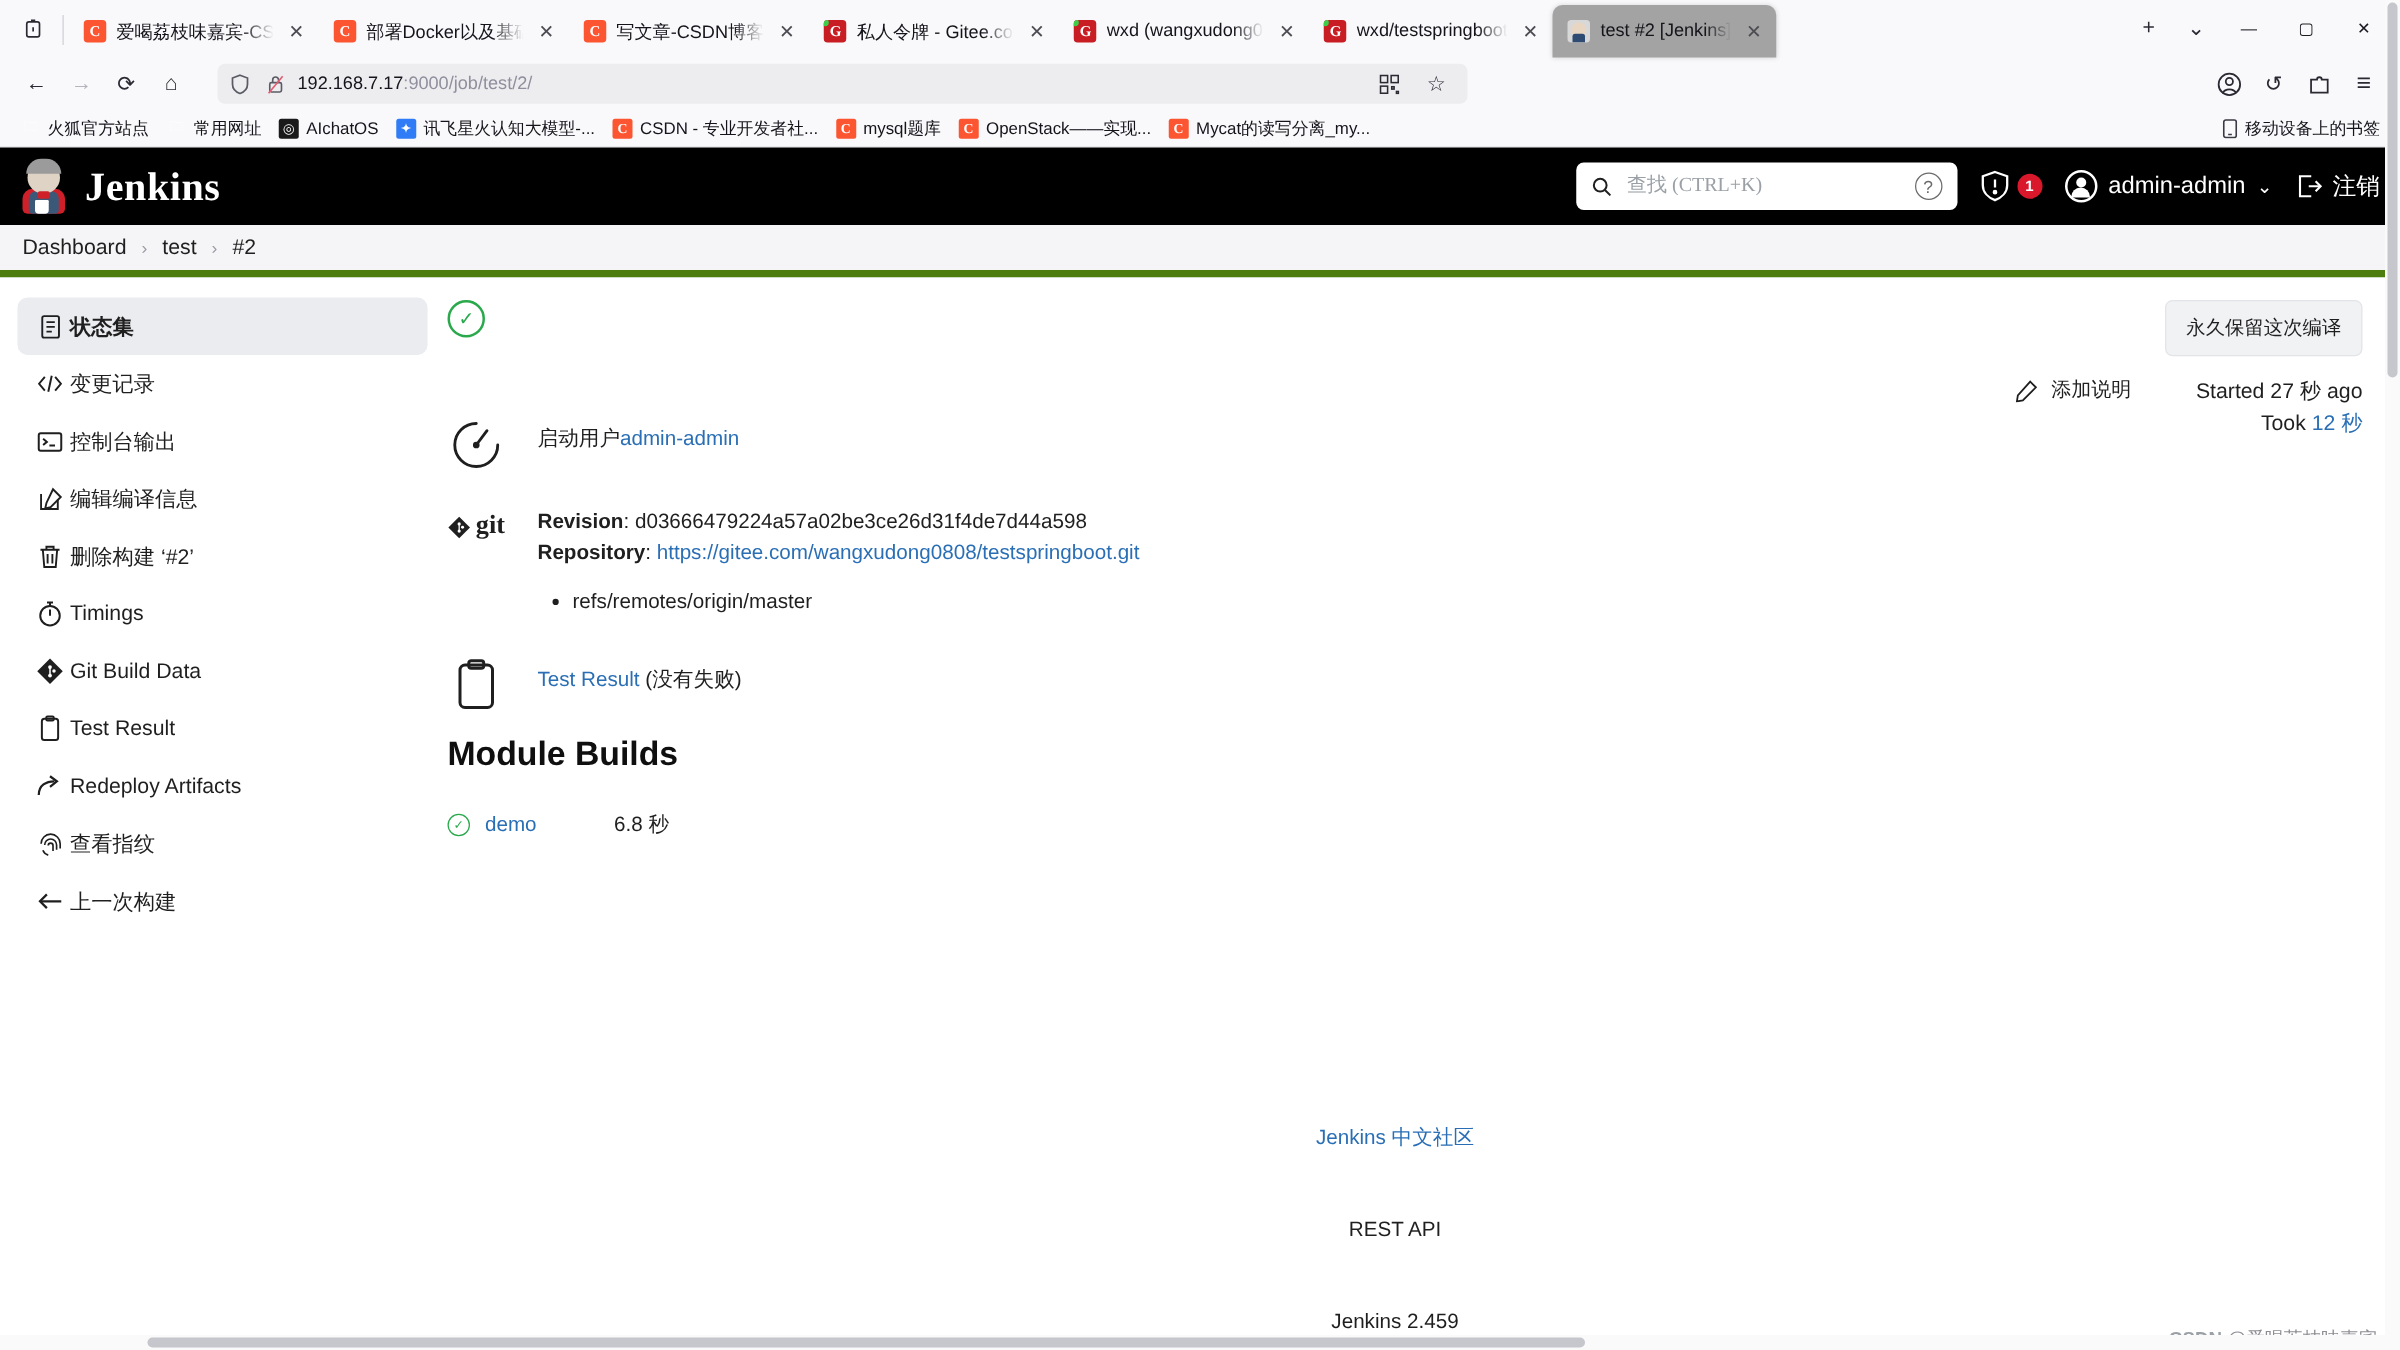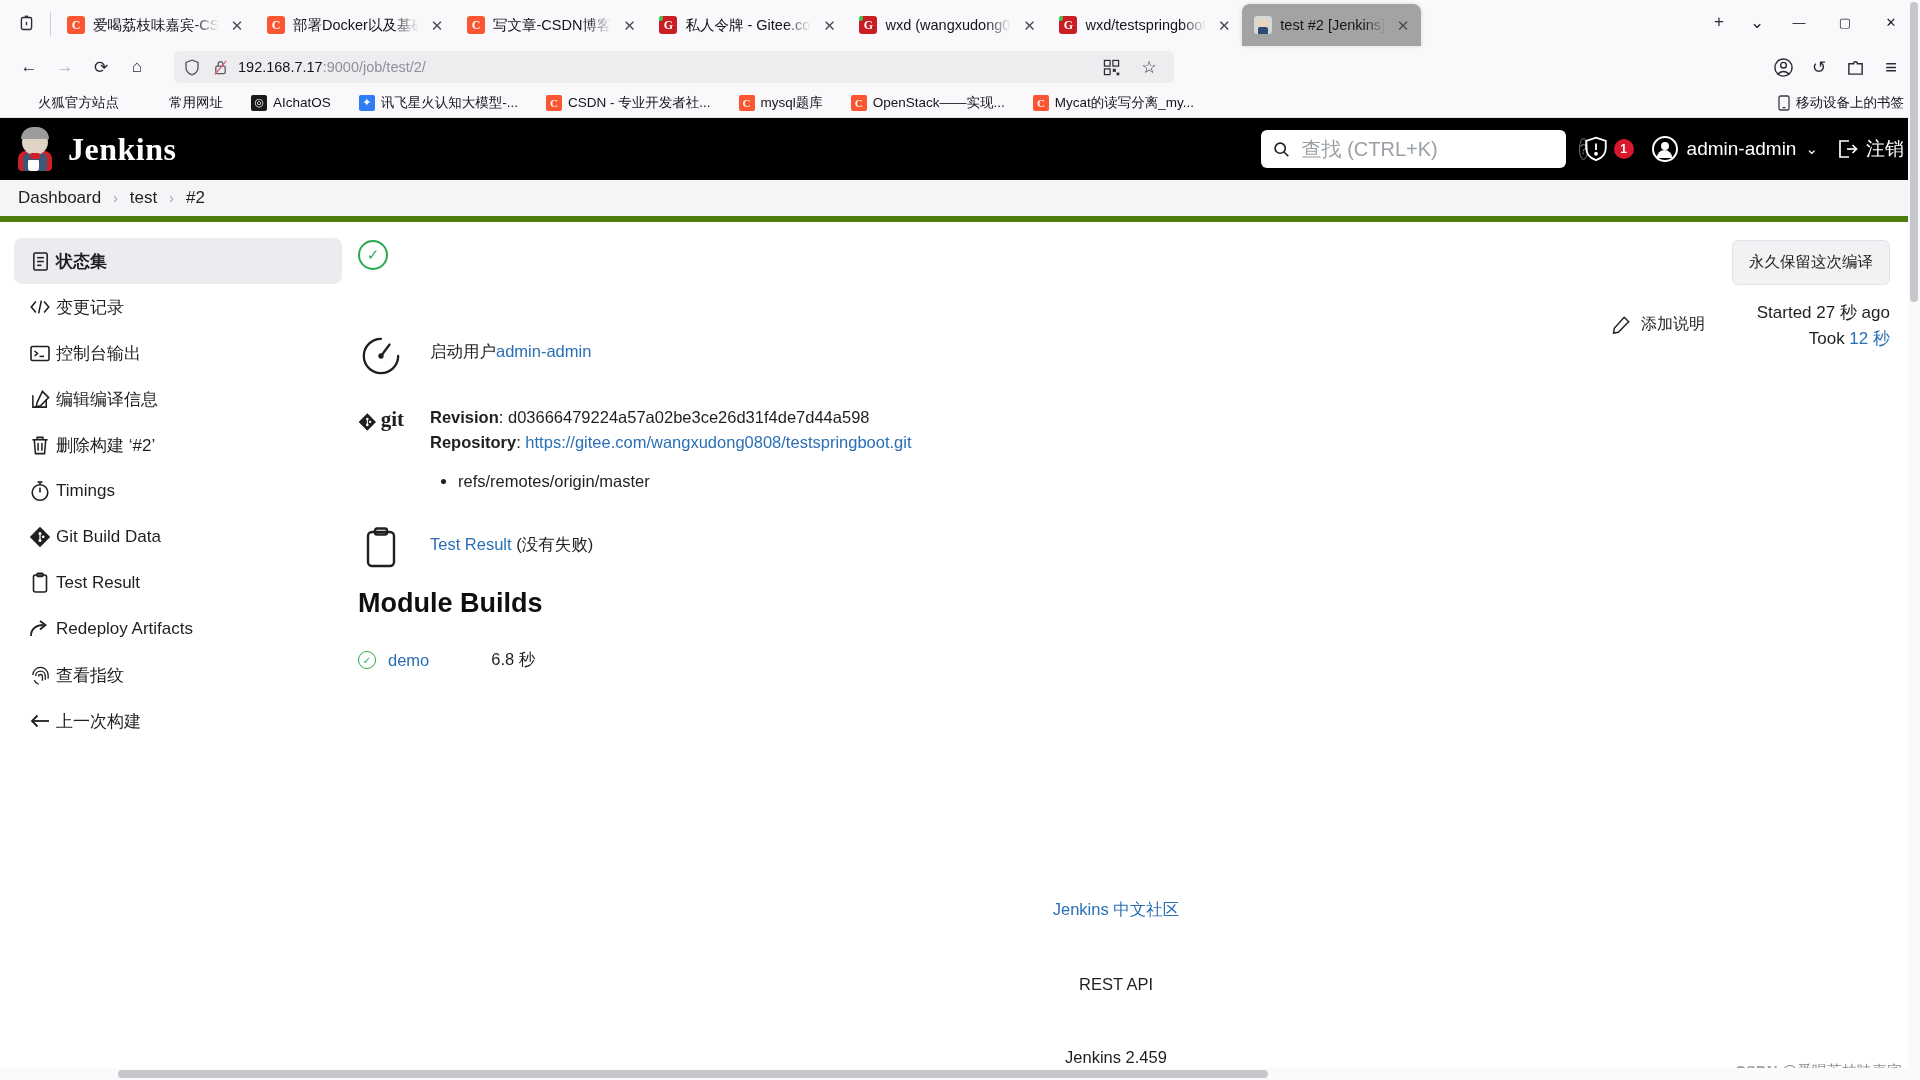--- a/index.html
+++ b/index.html
@@ -122,21 +122,21 @@
   .url-text .dim { color:#8f8f9d;text-align:center; }
   .urlbar-right { display:flex; align-items:center; gap: 4px; }
   .nav-right { margin-left:auto; display:flex; align-items:center; gap:2px; }
 
   
   .bookmarks {
     height: 30px;
     background:#f9f9fb;
     display:flex; align-items:center;
     padding: 0 10px;
-    gap: 16px;
+    gap: 2px;
     font-size: 13.5px;
     color: #15141a;
     border-bottom: 1px solid #e3e3e8;
   }
   .bm {
     display:flex; align-items:center; gap:6px;
     padding: 3px 6px; border-radius:4px; white-space:nowrap;
   }
   .bm .bicon { width:16px;height:16px;flex:0 0 16px;display:flex;align-items:center;justify-content:center;font-size:11px;color:#fff;border-radius:2px;}
   .bicon-folder { color:#5b5b66; background:transparent; font-size:14px;}
@@ -184,22 +184,22 @@
   }
   .j-header-right {
     margin-left:auto; display:flex;align-items:center;gap:18px;
   }
   .j-search {
     width: 305px; height: 38px; background:#fff; border-radius: 6px;
     display:flex;align-items:center;gap:10px;padding:0 12px;
   }
   .j-search .sicon { color:#1f1f1f; font-size:16px; display:flex;}
   .j-search input {
-    border:0; outline:0; flex:1 1 auto; font-size:20px; color:#333;
-    font-family:Liberation Sans, sans-serif; background:transparent;
+    border:0; outline:0; flex:1 1 auto; font-size:16px; color:#333;
+    font-family:Liberation Serif, serif; background:transparent;
   }
   .j-search input::placeholder { color:#9aa0a6; }
   .j-help {
     width:22px;height:22px;border-radius:50%;border:1.6px solid #6b6b6b;
     color:#6b6b6b; font-size:14px; display:flex;align-items:center;justify-content:center;
   }
   .j-alert { display:flex;align-items:center;gap:6px; }
   .shield-warn { width:24px;height:26px;color:#fff; display:flex;}
   .badge-count {
     background:#d9182c;color:#fff;border-radius:50%;
@@ -256,21 +256,21 @@
     margin-left:auto;
     background:#f1f2f4; border:1px solid #e3e4e8; border-radius:6px;
     padding: 11px 16px; font-size: 15.5px; color:#1f1f1f;
   }
   .meta-right {
     position:absolute; right: 30px; top: 78px;
     text-align:right; font-size:17px; color:#1f1f1f; line-height: 1.55;
   }
   .meta-right .time-link { color:#2a6fb5; }
   .add-desc {
-    position:absolute; right: 215px; top: 92px;
+    position:absolute; right: 215px; top: 80px;
     display:flex;align-items:center;gap:10px; font-size:16px; color:#1f1f1f;
   }
 
   .info-block { display:flex; gap: 26px; align-items:flex-start; margin-top: 34px; }
   .info-icon { width:46px; flex:0 0 46px; display:flex; justify-content:center; padding-top:2px;}
   .info-body { font-size: 16.5px; color:#1f1f1f; line-height:1.5; padding-top:6px;}
   .info-body a { color:#2a6fb5; text-decoration:none;}
   .info-body ul { margin: 14px 0 0 0; padding-left: 28px; }
   .info-body li { margin-bottom: 9px; }
   .git-label { font-weight:700; }

